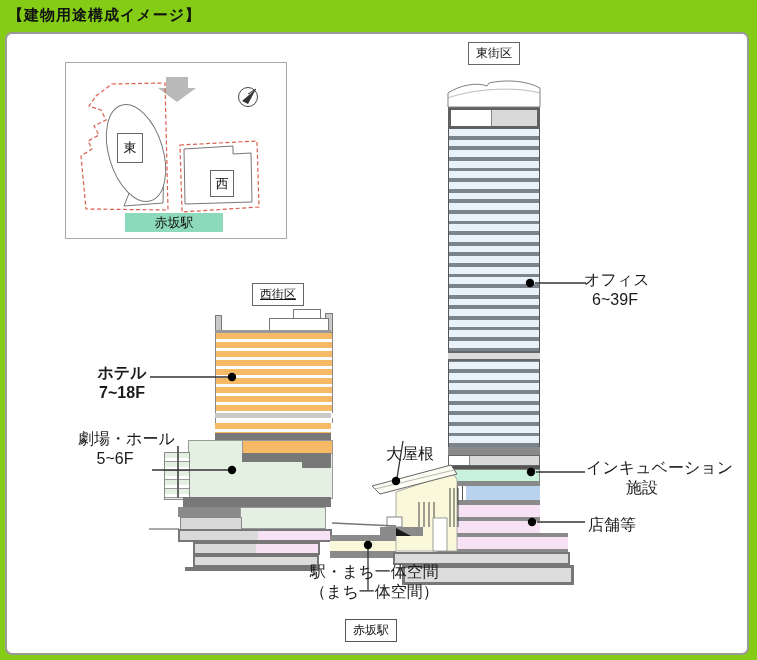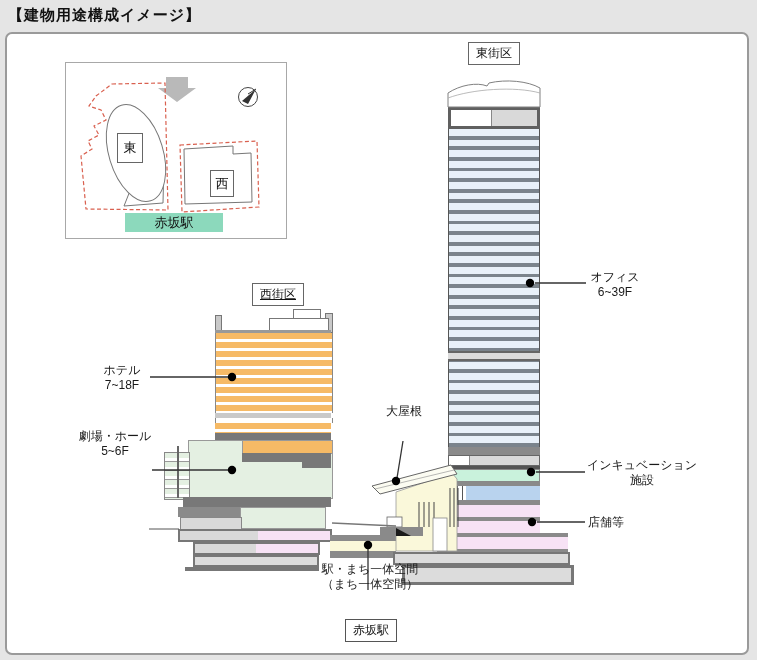--- a/index.html
+++ b/index.html
@@ -1,20 +1,20 @@
 <!DOCTYPE html>
 <html><head>
 <meta charset="utf-8">
 <style>
   html,body{margin:0;padding:0;background:#fff;}
-  #canvas{position:relative;width:757px;height:660px;background:#e5e5e5;
+  #canvas{position:relative;width:757px;height:660px;background:#84cc16;
           font-family:"Liberation Sans",sans-serif;overflow:hidden;}
   #page-title{position:absolute;left:8px;top:6px;font-size:15px;font-weight:bold;color:#111;letter-spacing:1px;}
   #frame{position:absolute;left:5px;top:32px;width:740px;height:619px;border:2px solid #9a9a9a;border-radius:7px;background:#fff;}
-  .lbl{position:absolute;font-size:12px;color:#1a1a1a;line-height:1.27;text-align:center;white-space:nowrap;}
+  .lbl{position:absolute;font-size:16px;color:#1a1a1a;line-height:1.27;text-align:center;white-space:nowrap;}
   .lbl span{display:block;}
   .boxlbl{position:absolute;background:#fff;border:1px solid #666;font-size:12px;color:#111;padding:2px 7px;white-space:nowrap;}
   .blk{position:absolute;}
   svg.overlay{position:absolute;left:0;top:0;pointer-events:none;}
   #inset-svg{position:absolute;left:65px;top:62px;border:1px solid #a8a8a8;background:#fff;}
   #inset-station{position:absolute;left:125px;top:213px;width:98px;height:19px;background:#8cd9bc;
      font-size:13px;color:#111;text-align:center;line-height:19px;}
   .inset-kanji{position:absolute;background:#fff;border:1px solid #666;font-size:13px;color:#111;text-align:center;}
   #akasaka-box{left:345px;top:619px;}
 </style>
@@ -157,29 +157,29 @@
     </g>
   </svg>
 
   <div class="boxlbl" style="left:468px;top:42px;">東街区</div>
   <div class="boxlbl" style="left:252px;top:283px;text-decoration:underline;">西街区</div>
 
   <div class="lbl" style="left:584px;top:270px;width:62px;">
     <span>オフィス</span>
     <span>6~39F</span>
   </div>
-  <div class="lbl" style="left:94px;top:363px;width:56px;">
+  <div class="lbl" style="left:94px;top:363px;width:56px;font-weight:bold;">
     <span>ホテル</span>
     <span>7~18F</span>
   </div>
   <div class="lbl" style="left:78px;top:429px;width:74px;">
     <span>劇場・ホール</span>
     <span>5~6F</span>
   </div>
-  <div class="lbl" style="left:386px;top:404px;">大屋根</div>
+  <div class="lbl" style="left:386px;top:444px;">大屋根</div>
   <div class="lbl" style="left:586px;top:458px;width:112px;">
     <span>インキュベーション</span>
     <span>施設</span>
   </div>
   <div class="lbl" style="left:588px;top:515px;">店舗等</div>
   <div class="lbl" style="left:310px;top:562px;width:120px;">
     <span>駅・まち一体空間</span>
     <span>（まち一体空間）</span>
   </div>
   <div class="boxlbl" id="akasaka-box" style="border-color:#555;">赤坂駅</div>

